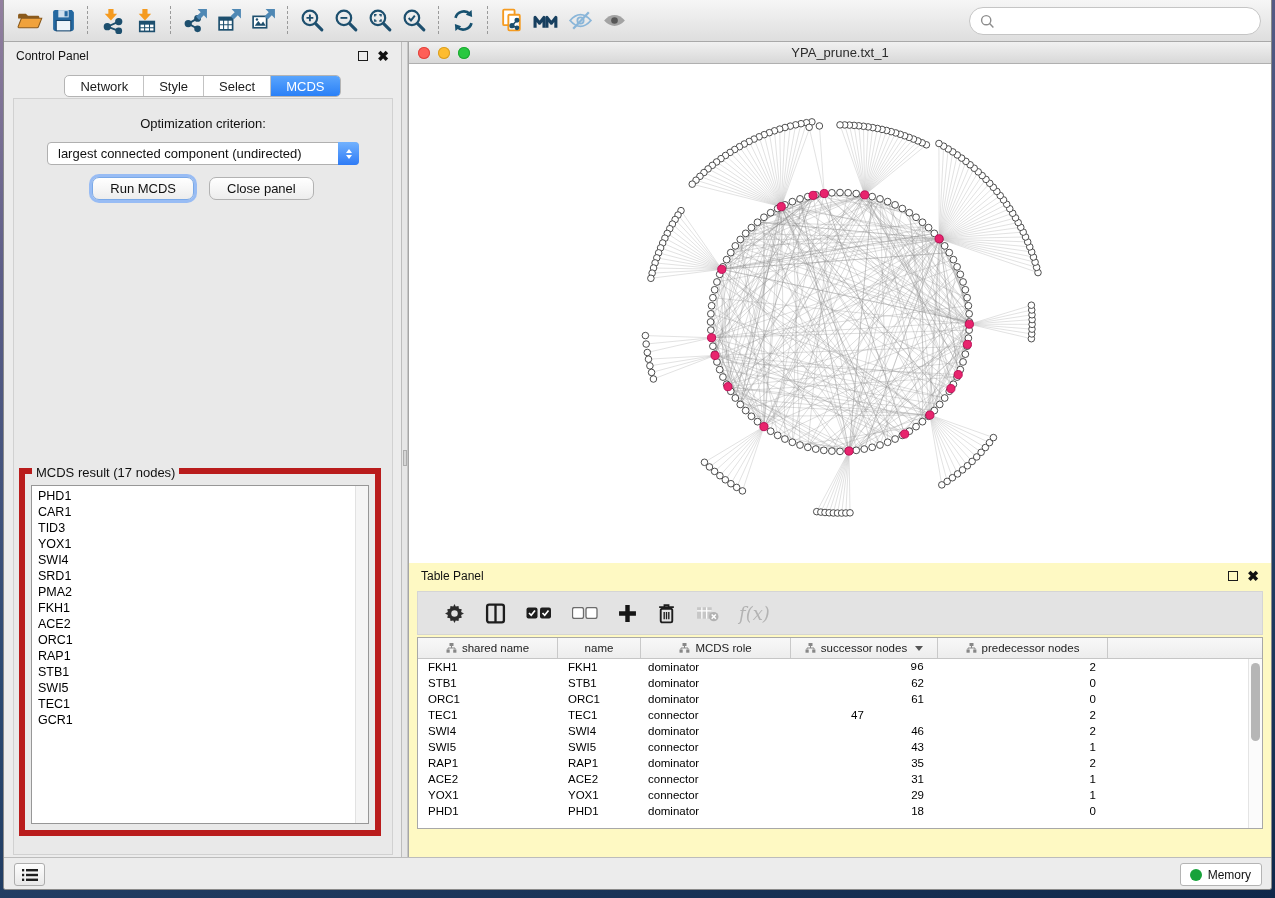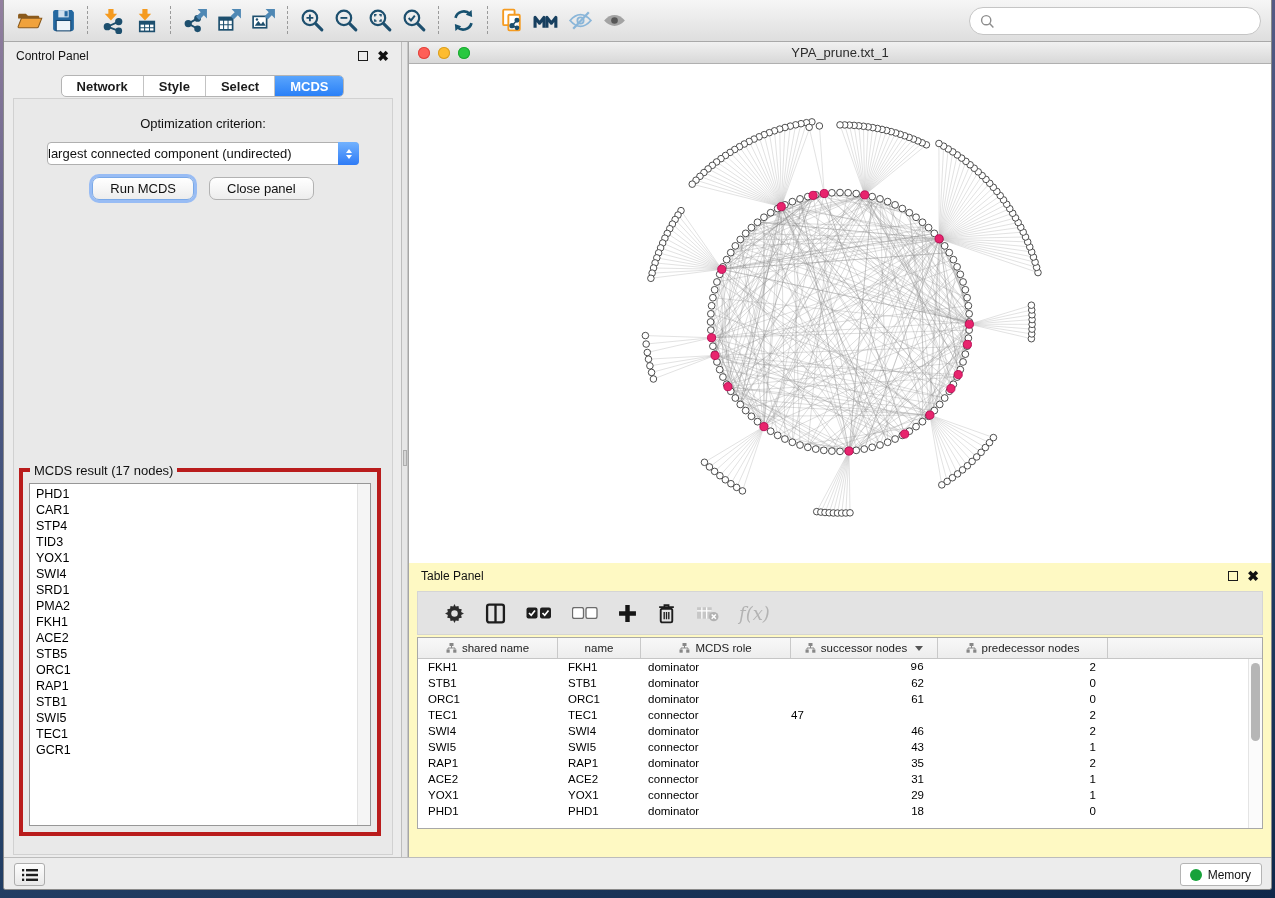--- a/index.html
+++ b/index.html
@@ -24,41 +24,41 @@
     font-family:"Liberation Sans",sans-serif; background:transparent; }
 
   
   .cpanel { position:absolute; left:0; top:42px; width:397px; bottom:32px; background:#ececec; }
   .cp-header { height:28px; display:flex; align-items:center; padding:0 12px; }
   .panel-title { font-size:12px; color:#111; }
   .win-btns { margin-left:auto; display:flex; align-items:center; gap:9px; }
   .float-btn { width:10px; height:10px; border:1.6px solid #1b1b1b; }
   .close-btn { font-size:14px; font-weight:bold; color:#111; line-height:10px; }
   .cp-tabs { display:flex; width:max-content; margin:5px auto 0; height:22px;
-    background:#fff; border:1px solid #b4b4b4; border-radius:5px; overflow:hidden;font-weight:bold; }
+    background:#fff; border:1px solid #b4b4b4; border-radius:5px; overflow:hidden; }
   .seg { padding:0 15px; line-height:21px; font-size:13px; color:#1b1b1b; border-left:1px solid #c3c3c3; }
   .seg:first-child { border-left:none; }
   .seg.sel { background:linear-gradient(#5aa5fd,#2а80f7); background:linear-gradient(#5aa5fd,#2a80f7); color:#fff; }
   .cp-body { position:absolute; left:9px; right:8px; top:56px; bottom:2px;
     background:#e9e9e9; border:1px solid #d1d1d1; }
   .crit-label { margin-top:17px; text-align:center; font-size:13px; color:#111; }
   .mac-select { position:relative; width:312px; height:23px; margin:11px auto 0;
     background:#fff; border:1px solid #b0b0b0; border-radius:4px;
-    font-size:13px; line-height:21px; padding-left:0; color:#111; }
+    font-size:13px; line-height:21px; padding-left:10px; color:#111; }
   .stepper { position:absolute; right:-1px; top:-1px; width:21px; height:23px;
     border-radius:0 4px 4px 0; background:linear-gradient(#72b2fe,#2e7bf6);
     display:flex; flex-direction:column; align-items:center; justify-content:center; gap:2px; }
   .tri-up { width:0;height:0;border-left:3.5px solid transparent;border-right:3.5px solid transparent;border-bottom:4.5px solid #fff; }
   .tri-dn { width:0;height:0;border-left:3.5px solid transparent;border-right:3.5px solid transparent;border-top:4.5px solid #fff; }
   .btnrow { margin-top:12px; display:flex; justify-content:center; gap:15px; }
   .btn { height:23px; padding:0 17px; font-size:13px; color:#111;
     background:linear-gradient(#ffffff,#ededed); border:1px solid #b2b2b2; border-radius:7px; }
   .btn.focused { box-shadow:0 0 0 3px rgba(98,158,251,.6); border-color:#7aa9e8; }
   .fieldset { position:absolute; left:5px; right:11px; top:369px; bottom:18px;
-    border:4px solid #b91c1c;padding-left:28px; }
+    border:6px solid #b91c1c;padding-left:28px; }
   .fieldset .legend { position:absolute; top:-9px; left:7px; background:#e9e9e9;
     padding:0 4px; font-size:13px; color:#111; }
   .listbox { position:absolute; left:6px; right:6px; top:11px; bottom:6px;
     background:#fff; border:1px solid #979797; overflow:hidden; }
   .list-scroll { position:absolute; right:0; top:0; bottom:0; width:13px;
     background:#f5f5f5; border-left:1px solid #e2e2e2; }
   .mcds-item { font-size:12.5px; line-height:16px; padding-left:6px; color:#000; }
   .mcds-item:first-child { padding-top:2px; }
 
   
@@ -308,29 +308,27 @@
       <div class="btnrow">
         <button class="btn focused">Run MCDS</button>
         <button class="btn">Close panel</button>
       </div>
       <div class="fieldset">
         <span class="legend">MCDS result (17 nodes)</span>
         <div class="listbox">
           <div>
               <div class="mcds-item">PHD1</div>
               <div class="mcds-item">CAR1</div>
-              <div class="mcds-item">STP4</div>
               <div class="mcds-item">TID3</div>
               <div class="mcds-item">YOX1</div>
               <div class="mcds-item">SWI4</div>
               <div class="mcds-item">SRD1</div>
               <div class="mcds-item">PMA2</div>
               <div class="mcds-item">FKH1</div>
               <div class="mcds-item">ACE2</div>
-              <div class="mcds-item">STB5</div>
               <div class="mcds-item">ORC1</div>
               <div class="mcds-item">RAP1</div>
               <div class="mcds-item">STB1</div>
               <div class="mcds-item">SWI5</div>
               <div class="mcds-item">TEC1</div>
               <div class="mcds-item">GCR1</div>
             </div>
           <div class="list-scroll"></div>
         </div>
       </div>
@@ -1216,21 +1214,21 @@
             <div class="td" style="left: 10px;">ORC1</div>
             <div class="td" style="left: 150px;">ORC1</div>
             <div class="td" style="left: 230px;">dominator</div>
             <div class="td" style="left: 373px; width: 133px; text-align: right;">61</div>
             <div class="td" style="left: 520px; width: 158px; text-align: right;">0</div>
           </div>
           <div class="trow">
             <div class="td" style="left: 10px;">TEC1</div>
             <div class="td" style="left: 150px;">TEC1</div>
             <div class="td" style="left: 230px;">connector</div>
-            <div class="td" style="left: 373px; width: 133px; text-align: left;">47</div>
+            <div class="td" style="left: 373px; width: 133px; text-align: center;">47</div>
             <div class="td" style="left: 520px; width: 158px; text-align: right;">2</div>
           </div>
           <div class="trow">
             <div class="td" style="left: 10px;">SWI4</div>
             <div class="td" style="left: 150px;">SWI4</div>
             <div class="td" style="left: 230px;">dominator</div>
             <div class="td" style="left: 373px; width: 133px; text-align: right;">46</div>
             <div class="td" style="left: 520px; width: 158px; text-align: right;">2</div>
           </div>
           <div class="trow">

